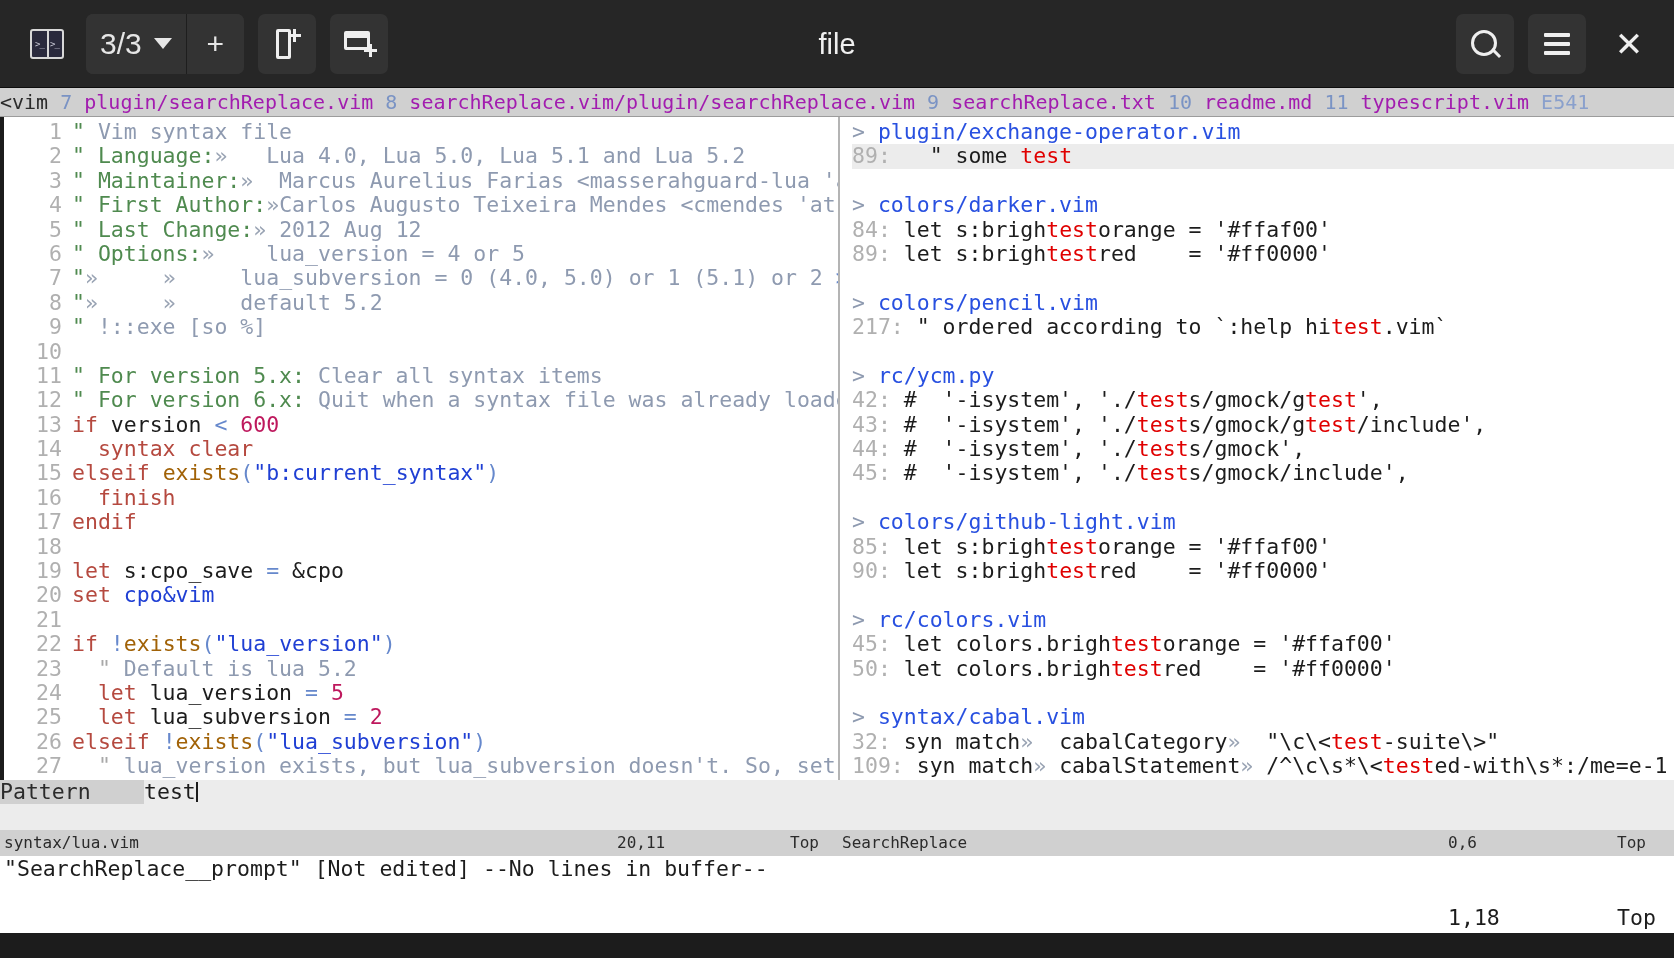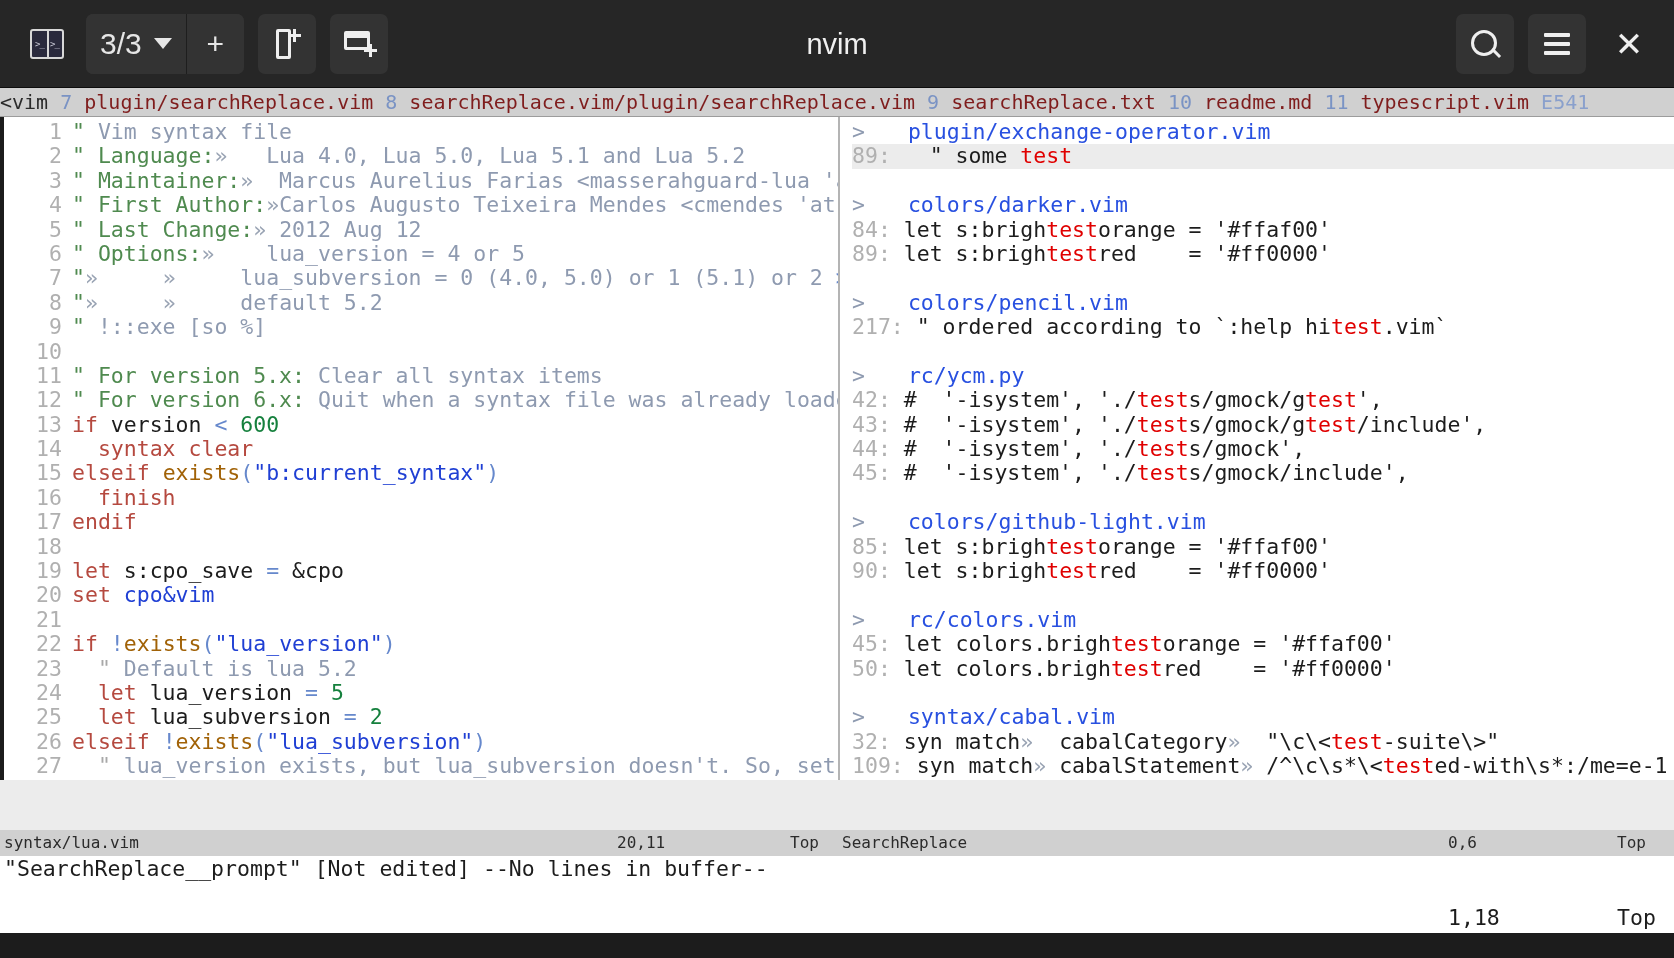--- a/index.html
+++ b/index.html
@@ -144,21 +144,21 @@
     color: #2b2b2b;
     font-size: 20px;
     line-height: 29px;
     white-space: nowrap;
     overflow: hidden;
     display: flex;
     align-items: center;
     border-bottom: 1px solid #9c9c9c;
   }
   #tabline .tnum { color: #7a93c4; }
-  #tabline .tname { color: #7f1d1d; }
+  #tabline .tname { color: #a21caf; }
   #tabline .tsep { display: inline-block; width: 12px; }
   #tabline .terr { color: #8aa0cc; }
   #tabline .clip { color: #2b2b2b; }
 
   
   #body {
     height: 663px;
     display: flex;
     background: #ffffff;
     position: relative;
@@ -191,27 +191,27 @@
   .row { height: 24.4px; }
   .row.cur { background: #ececec; }
 
   
   .c-cmt     { color: #8e9ab0; }   
   .c-cmtq    { color: #4f8a4f; }   
   .c-cmtq2   { color: #a8a8a8; }
   .c-kw      { color: #b5493f; }   
   .c-fn      { color: #a16207; }   
   .c-str     { color: #1f3fd4; }   
-  .c-num     { color: #15803d; }   
+  .c-num     { color: #be185d; }   
   .c-op      { color: #6688cc; }   
   .c-id      { color: #1c1c1c; }
   .c-tabch   { color: #9aa4b4; }
 
   
-  .res-file  { color: #2850e0; margin-left: 30px; }
+  .res-file  { color: #2850e0; }
   .res-chev  { color: #8e9ab0; }
   .res-txt   { color: #1c1c1c; }
   .hl        { color: #e00000; }
   .dim       { color: #9aa4b4; }
 
   
   #prompt {
     background: #ececec;
     font-size: 21.5px;
     line-height: 24.4px;
@@ -279,21 +279,21 @@
   </button>
 
   <button class="tb-btn single">
     <span class="icon-newwin">
       <span class="win"></span>
         <span class="plus-v"></span>
         <span class="plus-h"></span>
     </span>
   </button>
 
-  <div class="title">nvim</div>
+  <div class="title">file</div>
 
   <div class="right">
     <button class="tb-btn">
       <span class="icon-search"></span>
     </button>
     <button class="tb-btn">
       <span class="icon-hamburger">
           <i></i>
           <i></i>
           <i></i>
@@ -310,21 +310,21 @@
   <span id="tabline-items"><span><span class="tsep"></span><span class="tnum">7</span><span> </span><span class="tname">plugin/searchReplace.vim</span></span><span><span class="tsep"></span><span class="tnum">8</span><span> </span><span class="tname">searchReplace.vim/plugin/searchReplace.vim</span></span><span><span class="tsep"></span><span class="tnum">9</span><span> </span><span class="tname">searchReplace.txt</span></span><span><span class="tsep"></span><span class="tnum">10</span><span> </span><span class="tname">readme.md</span></span><span><span class="tsep"></span><span class="tnum">11</span><span> </span><span class="tname">typescript.vim</span></span></span>
   <span class="tsep"></span>
   <span class="terr">E541</span>
 </div>
 
 <div id="body">
   <div class="pane" id="leftpane"><div class="row"><span class="ln">1</span><span class="c-cmtq">" </span><span class="c-cmt">Vim syntax file</span></div><div class="row"><span class="ln">2</span><span class="c-cmtq">" </span><span class="c-cmtq">Language:</span><span class="c-tabch">»</span><span class="c-cmt">   Lua 4.0, Lua 5.0, Lua 5.1 and Lua 5.2</span></div><div class="row"><span class="ln">3</span><span class="c-cmtq">" </span><span class="c-cmtq">Maintainer:</span><span class="c-tabch">»</span><span class="c-cmt">  Marcus Aurelius Farias &lt;masserahguard-lua 'at'</span></div><div class="row"><span class="ln">4</span><span class="c-cmtq">" </span><span class="c-cmtq">First Author:</span><span class="c-tabch">»</span><span class="c-cmt">Carlos Augusto Teixeira Mendes &lt;cmendes 'at' i</span></div><div class="row"><span class="ln">5</span><span class="c-cmtq">" </span><span class="c-cmtq">Last Change:</span><span class="c-tabch">»</span><span class="c-cmt"> 2012 Aug 12</span></div><div class="row"><span class="ln">6</span><span class="c-cmtq">" </span><span class="c-cmtq">Options:</span><span class="c-tabch">»</span><span class="c-cmt">    lua_version = 4 or 5</span></div><div class="row"><span class="ln">7</span><span class="c-cmtq">"</span><span class="c-tabch">»</span><span class="c-cmt">     </span><span class="c-tabch">»</span><span class="c-cmt">     lua_subversion = 0 (4.0, 5.0) or 1 (5.1) or 2 </span><span class="c-op">&gt;</span></div><div class="row"><span class="ln">8</span><span class="c-cmtq">"</span><span class="c-tabch">»</span><span class="c-cmt">     </span><span class="c-tabch">»</span><span class="c-cmt">     default 5.2</span></div><div class="row"><span class="ln">9</span><span class="c-cmtq">" </span><span class="c-cmt">!::exe [so %]</span></div><div class="row"><span class="ln">10</span></div><div class="row"><span class="ln">11</span><span class="c-cmtq">" </span><span class="c-cmtq">For version 5.x:</span><span class="c-cmt"> Clear all syntax items</span></div><div class="row"><span class="ln">12</span><span class="c-cmtq">" </span><span class="c-cmtq">For version 6.x:</span><span class="c-cmt"> Quit when a syntax file was already loaded</span></div><div class="row"><span class="ln">13</span><span class="c-kw">if</span><span class="c-id"> version </span><span class="c-op">&lt;</span><span class="c-id"> </span><span class="c-num">600</span></div><div class="row"><span class="ln">14</span><span class="c-id">  </span><span class="c-kw">syntax clear</span></div><div class="row"><span class="ln">15</span><span class="c-kw">elseif</span><span class="c-id"> </span><span class="c-fn">exists</span><span class="c-op">(</span><span class="c-str">"b:current_syntax"</span><span class="c-op">)</span></div><div class="row"><span class="ln">16</span><span class="c-id">  </span><span class="c-kw">finish</span></div><div class="row"><span class="ln">17</span><span class="c-kw">endif</span></div><div class="row"><span class="ln">18</span></div><div class="row"><span class="ln">19</span><span class="c-kw">let</span><span class="c-id"> s:cpo_save </span><span class="c-op">=</span><span class="c-id"> &amp;cpo</span></div><div class="row"><span class="ln">20</span><span class="c-kw">set</span><span class="c-id"> </span><span class="c-str">cpo&amp;vim</span></div><div class="row"><span class="ln">21</span></div><div class="row"><span class="ln">22</span><span class="c-kw">if</span><span class="c-id"> </span><span class="c-op">!</span><span class="c-fn">exists</span><span class="c-op">(</span><span class="c-str">"lua_version"</span><span class="c-op">)</span></div><div class="row"><span class="ln">23</span><span class="c-id">  </span><span class="c-cmtq2">" </span><span class="c-cmt">Default is lua 5.2</span></div><div class="row"><span class="ln">24</span><span class="c-id">  </span><span class="c-kw">let</span><span class="c-id"> lua_version </span><span class="c-op">=</span><span class="c-id"> </span><span class="c-num">5</span></div><div class="row"><span class="ln">25</span><span class="c-id">  </span><span class="c-kw">let</span><span class="c-id"> lua_subversion </span><span class="c-op">=</span><span class="c-id"> </span><span class="c-num">2</span></div><div class="row"><span class="ln">26</span><span class="c-kw">elseif</span><span class="c-id"> </span><span class="c-op">!</span><span class="c-fn">exists</span><span class="c-op">(</span><span class="c-str">"lua_subversion"</span><span class="c-op">)</span></div><div class="row"><span class="ln">27</span><span class="c-id">  </span><span class="c-cmtq2">" </span><span class="c-cmt">lua_version exists, but lua_subversion doesn't. So, set it</span></div></div>
   <div class="pane" id="rightpane"><div class="row"><span class="res-chev">&gt; </span><span class="res-file">plugin/exchange-operator.vim</span></div><div class="row cur"><span class="rln">89:</span><span class="res-txt">   " some </span><span class="hl">test</span></div><div class="row">&nbsp;</div><div class="row"><span class="res-chev">&gt; </span><span class="res-file">colors/darker.vim</span></div><div class="row"><span class="rln">84:</span><span class="res-txt"> let s:brigh</span><span class="hl">test</span><span class="res-txt">orange = '#ffaf00'</span></div><div class="row"><span class="rln">89:</span><span class="res-txt"> let s:brigh</span><span class="hl">test</span><span class="res-txt">red    = '#ff0000'</span></div><div class="row">&nbsp;</div><div class="row"><span class="res-chev">&gt; </span><span class="res-file">colors/pencil.vim</span></div><div class="row"><span class="rln">217:</span><span class="res-txt"> " ordered according to `:help hi</span><span class="hl">test</span><span class="res-txt">.vim`</span></div><div class="row">&nbsp;</div><div class="row"><span class="res-chev">&gt; </span><span class="res-file">rc/ycm.py</span></div><div class="row"><span class="rln">42:</span><span class="res-txt"> #  '-isystem', './</span><span class="hl">test</span><span class="res-txt">s/gmock/g</span><span class="hl">test</span><span class="res-txt">',</span></div><div class="row"><span class="rln">43:</span><span class="res-txt"> #  '-isystem', './</span><span class="hl">test</span><span class="res-txt">s/gmock/g</span><span class="hl">test</span><span class="res-txt">/include',</span></div><div class="row"><span class="rln">44:</span><span class="res-txt"> #  '-isystem', './</span><span class="hl">test</span><span class="res-txt">s/gmock',</span></div><div class="row"><span class="rln">45:</span><span class="res-txt"> #  '-isystem', './</span><span class="hl">test</span><span class="res-txt">s/gmock/include',</span></div><div class="row">&nbsp;</div><div class="row"><span class="res-chev">&gt; </span><span class="res-file">colors/github-light.vim</span></div><div class="row"><span class="rln">85:</span><span class="res-txt"> let s:brigh</span><span class="hl">test</span><span class="res-txt">orange = '#ffaf00'</span></div><div class="row"><span class="rln">90:</span><span class="res-txt"> let s:brigh</span><span class="hl">test</span><span class="res-txt">red    = '#ff0000'</span></div><div class="row">&nbsp;</div><div class="row"><span class="res-chev">&gt; </span><span class="res-file">rc/colors.vim</span></div><div class="row"><span class="rln">45:</span><span class="res-txt"> let colors.brigh</span><span class="hl">test</span><span class="res-txt">orange = '#ffaf00'</span></div><div class="row"><span class="rln">50:</span><span class="res-txt"> let colors.brigh</span><span class="hl">test</span><span class="res-txt">red    = '#ff0000'</span></div><div class="row">&nbsp;</div><div class="row"><span class="res-chev">&gt; </span><span class="res-file">syntax/cabal.vim</span></div><div class="row"><span class="rln">32:</span><span class="res-txt"> syn match</span><span class="dim">»</span><span class="res-txt">  cabalCategory</span><span class="dim">»</span><span class="res-txt">  "\c\&lt;</span><span class="hl">test</span><span class="res-txt">-suite\&gt;"</span></div><div class="row"><span class="rln">109:</span><span class="res-txt"> syn match</span><span class="dim">»</span><span class="res-txt"> cabalStatement</span><span class="dim">»</span><span class="res-txt"> /^\c\s*\&lt;</span><span class="hl">test</span><span class="res-txt">ed-with\s*:/me=e-1</span></div></div>
 </div>
 
-<div id="prompt"></div>
+<div id="prompt"><div><span class="plabel">Pattern</span><span class="pval">test</span><span class="caret"></span></div></div>
 
 <div id="statusline">
   <span class="seg" style="left:4px">syntax/lua.vim</span>
   <span class="seg" style="left:617px">20,11</span>
   <span class="seg" style="left:790px">Top</span>
   <span class="seg" style="left:842px">SearchReplace</span>
   <span class="seg" style="left:1448px">0,6</span>
   <span class="seg" style="left:1617px">Top</span>
 </div>
 

